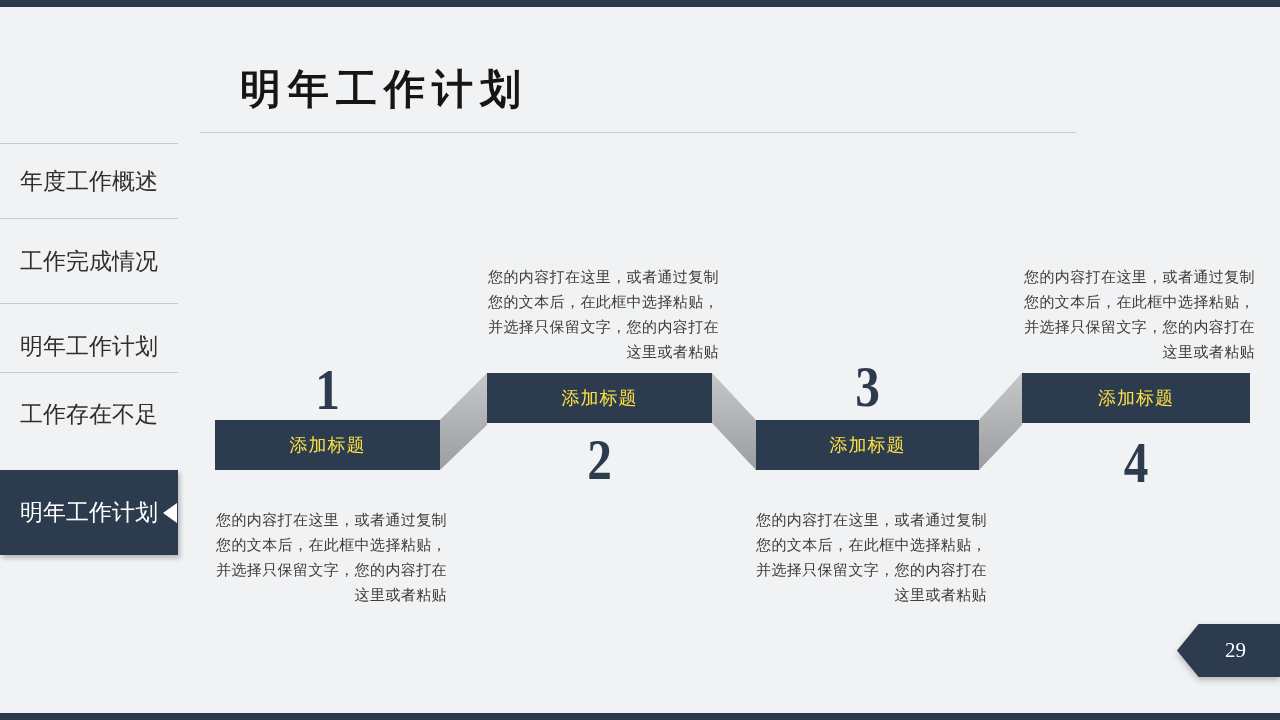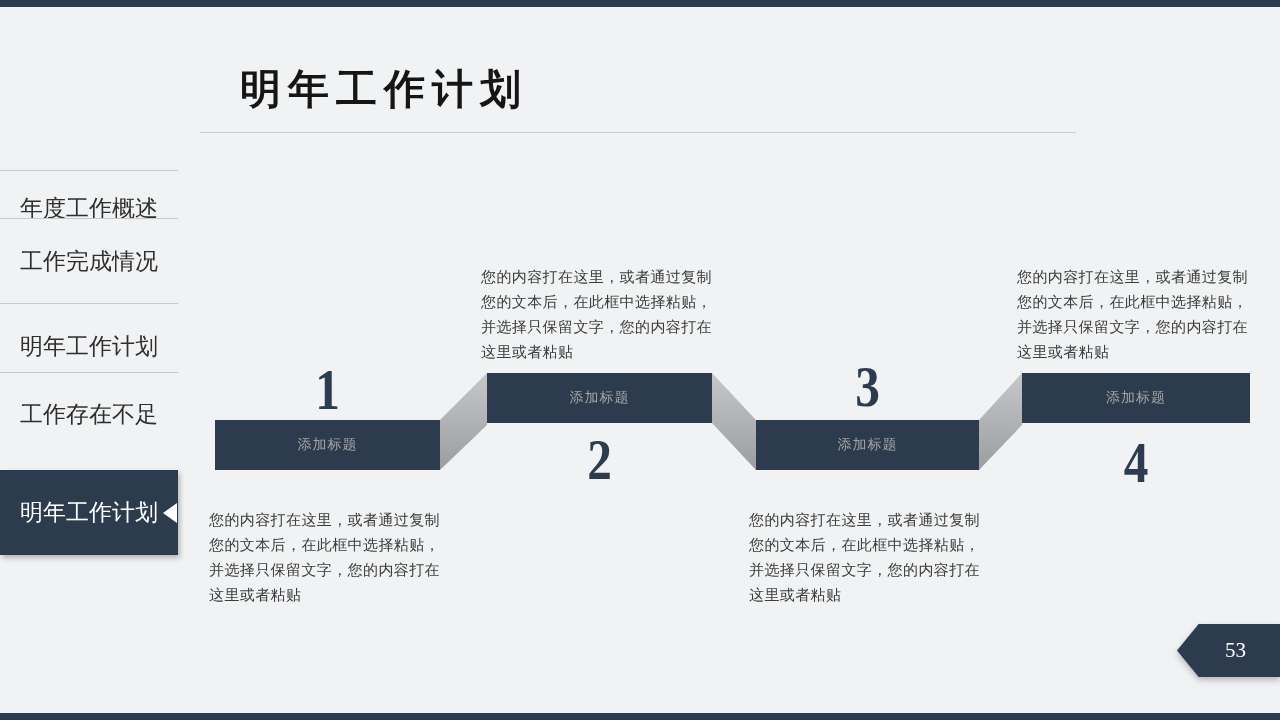--- a/index.html
+++ b/index.html
@@ -16,38 +16,38 @@
     font-size:41px;font-weight:700;letter-spacing:7px;color:#151515;
   }
   .title-rule{position:absolute;left:200px;top:132px;width:876px;height:1px;background:#c9cacb;}
 
   
   .sidebar{position:absolute;left:0;top:0;width:178px;}
   .side-item{
     position:absolute;left:0;width:178px;display:flex;align-items:center;justify-content:center;
     font-size:23px;color:#2e2e2e;border-top:1px solid #c7c8c9;cursor:pointer;
   }
-  .side-item.r0{top:143px;height:75px;margin-top:27px;}
+  .side-item.r0{top:143px;height:75px;}
   .side-item.r1{top:218px;height:85px;}
   .side-item.r2{top:303px;height:85px;}
   .side-item.r3{top:372px;height:82px;}
   .side-item.active{
     top:470px;height:85px;border-top:none;background:#2c3c4e;color:#ffffff;
     box-shadow:2px 3px 5px rgba(0,0,0,0.25);
   }
   .side-item.active .marker{
     position:absolute;right:1px;top:50%;margin-top:-10px;width:0;height:0;
     border-top:10px solid transparent;border-bottom:10px solid transparent;
     border-right:14px solid #ffffff;
   }
 
   
   .step-box{
-    position:absolute;height:50px;background:#2c3c4e;color:#a3a3a3;
-    display:flex;align-items:center;justify-content:center;font-size:14px;letter-spacing:1px;
+    position:absolute;height:50px;background:#2c3c4e;color:#fde047;
+    display:flex;align-items:center;justify-content:center;font-size:18px;letter-spacing:1px;
   }
   .box1{left:215px;top:420px;width:225px;}
   .box2{left:487px;top:373px;width:225px;}
   .box3{left:756px;top:420px;width:223px;}
   .box4{left:1022px;top:373px;width:228px;}
 
   .connector{position:absolute;top:373px;height:97px;background:linear-gradient(to bottom,#c6c7c9,#9c9da0);}
   .conn1{left:440px;width:47px;clip-path:polygon(0 48.5%,100% 0,100% 53.6%,0 100%);}
   .conn2{left:712px;width:44px;clip-path:polygon(0 0,100% 48.5%,100% 100%,0 51.5%);}
   .conn3{left:979px;width:43px;clip-path:polygon(0 48.5%,100% 0,100% 53.6%,0 100%);}
@@ -56,21 +56,21 @@
     position:absolute;text-align:center;font-size:56px;font-weight:700;color:#2c3c4e;
     line-height:1;transform:scaleX(0.88);
   }
   .num1{left:215px;width:225px;top:362px;}
   .num2{left:487px;width:225px;top:432px;}
   .num3{left:756px;width:223px;top:359px;}
   .num4{left:1022px;width:228px;top:435px;}
 
   .step-para{
     position:absolute;width:238px;font-size:15px;line-height:25px;color:#3c3c3c;
-    text-align:left;letter-spacing:0.4px;
+    text-align:right;letter-spacing:0.4px;
   }
   .para1{left:209px;top:493px;}
   .para2{left:481px;top:250px;}
   .para3{left:749px;top:493px;}
   .para4{left:1017px;top:250px;}
 
   
   .badge-wrap{position:absolute;left:1177px;top:624px;filter:drop-shadow(0 3px 3px rgba(0,0,0,0.25));}
   .page-badge{
     width:103px;height:53px;background:#2c3c4e;color:#ffffff;
@@ -130,19 +130,19 @@
     <span>添加标题</span>
   </div>
 
   <p class="step-para para1">您的内容打在这里，或者通过复制您的文本后，在此框中选择粘贴，并选择只保留文字，您的内容打在这里或者粘贴</p>
   <p class="step-para para2">您的内容打在这里，或者通过复制您的文本后，在此框中选择粘贴，并选择只保留文字，您的内容打在这里或者粘贴</p>
   <p class="step-para para3">您的内容打在这里，或者通过复制您的文本后，在此框中选择粘贴，并选择只保留文字，您的内容打在这里或者粘贴</p>
   <p class="step-para para4">您的内容打在这里，或者通过复制您的文本后，在此框中选择粘贴，并选择只保留文字，您的内容打在这里或者粘贴</p>
 
   <div class="badge-wrap">
     <div class="page-badge">
-      <span>53</span>
+      <span>29</span>
     </div>
   </div>
 
   <div class="accent-bar bottom"></div>
 
 </div>
 
 </body></html>

